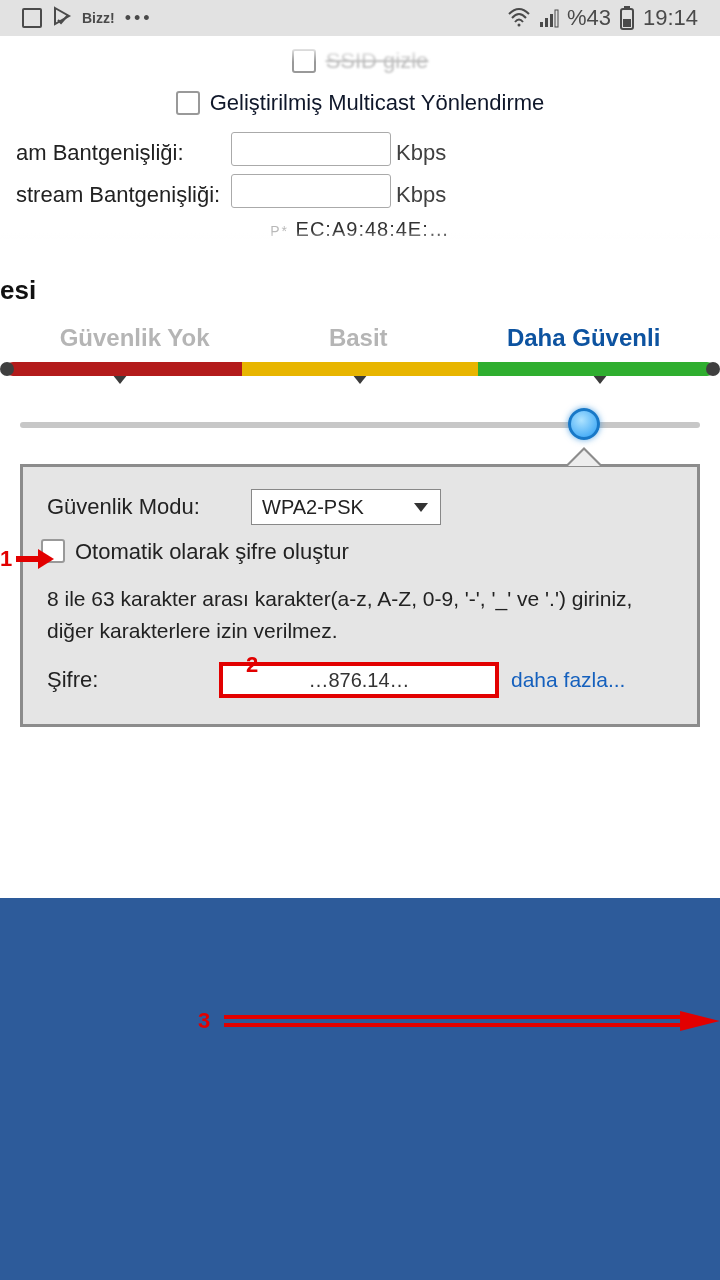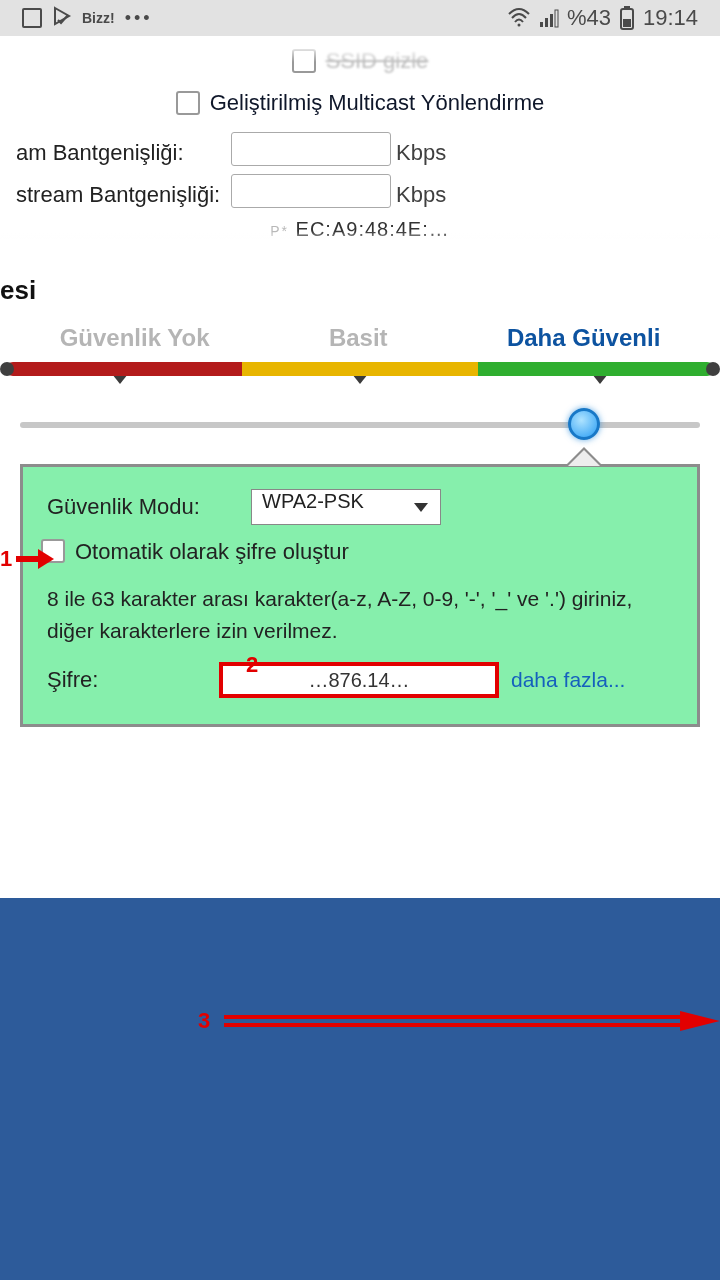--- a/index.html
+++ b/index.html
@@ -71,24 +71,24 @@
 
   
   .slider-wrap { position:relative; margin: 22px 20px 0 20px; height:40px; }
   .slider-track { position:absolute; left:0; right:0; top:16px; height:6px; background:#c7c7c7; border-radius:3px; }
   .slider-knob { position:absolute; top:2px; width:32px; height:32px; border-radius:50%; background:radial-gradient(circle at 40% 35%, #aee3ff, #2a9df4); border:3px solid #1878c7; box-shadow:0 0 6px rgba(40,140,220,.7); }
 
   
   .panel-outer { margin: 18px 20px 0 20px; position:relative; }
   .panel-pointer { position:absolute; top:-14px; width:0; height:0; border-left:16px solid transparent; border-right:16px solid transparent; border-bottom:16px solid #ededed; }
   .panel-pointer::before { content:''; position:absolute; left:-18px; top:-3px; width:0; height:0; border-left:18px solid transparent; border-right:18px solid transparent; border-bottom:18px solid #8c8c8c; z-index:-1; }
-  .panel { border:3px solid #8c8c8c; background:#86efac; padding:22px 24px 26px 24px; }
+  .panel { border:3px solid #8c8c8c; background:#e5e5e5; padding:22px 24px 26px 24px; }
   .prow { display:flex; align-items:center; margin-bottom:14px; gap:14px; }
   .plabel { font-size:22px; color:#222; width:190px; }
-  .select-box { position:relative; width:190px; height:36px; border:1px solid #888; background:#fff; display:flex; align-items:flex-start; padding:0 10px; font-size:20px; color:#222; }
+  .select-box { position:relative; width:190px; height:36px; border:1px solid #888; background:#fff; display:flex; align-items:center; padding:0 10px; font-size:20px; color:#222; }
   .select-chevron { position:absolute; right:10px; top:8px; }
   .autogen-row { display:flex; align-items:flex-start; gap:10px; margin:6px 0 18px -6px; }
   .hint { font-size:21px; color:#222; line-height:1.5; margin-bottom:16px; }
   .pwd-row { display:flex; align-items:center; gap:12px;margin-top:16px; }
   .pwd-label { font-size:22px; color:#222; width:160px; }
   .pwd-input-wrap { position:relative; }
   .pwd-input { width:280px; height:36px; background:#fff; display:flex; align-items:center; justify-content:center; font-size:20px; color:#333; border:4px solid #e20000; }
   .more-link { font-size:21px; color:#1560bd; }
 
   

